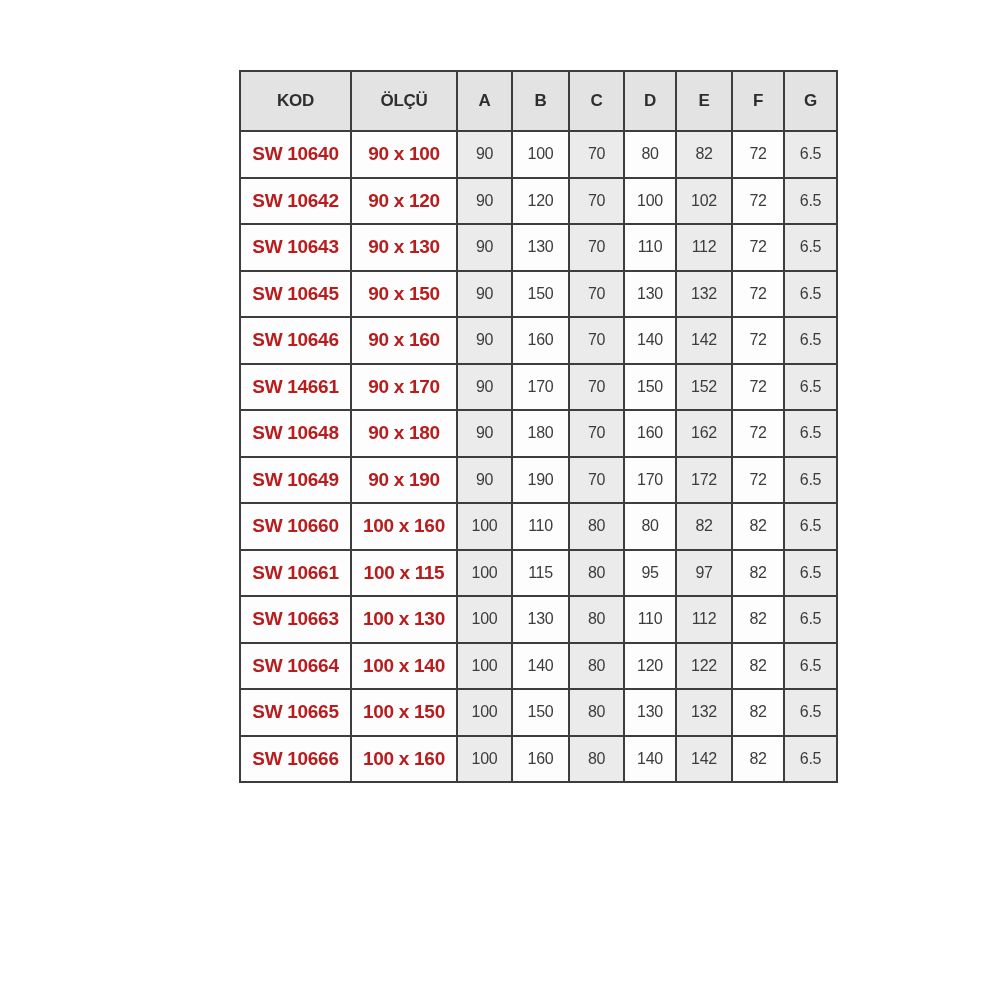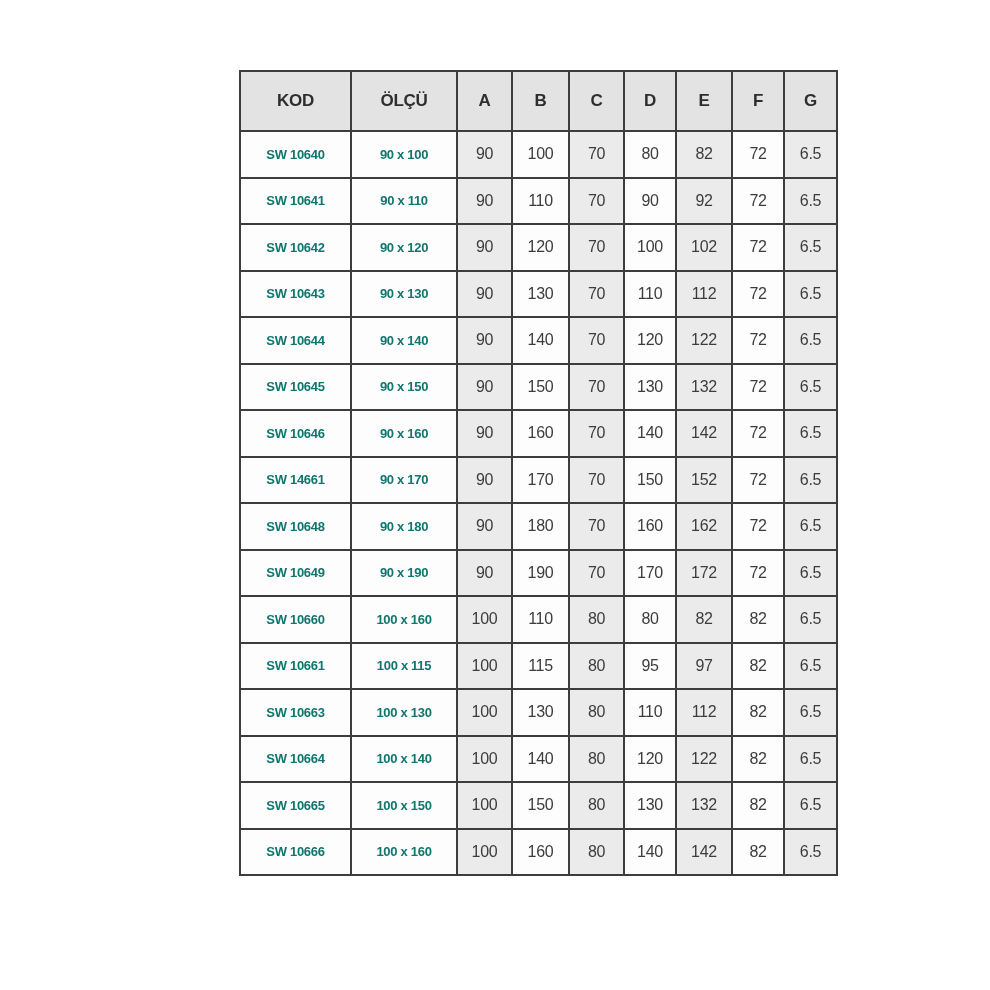--- a/index.html
+++ b/index.html
@@ -43,22 +43,22 @@
     color: #2e2e2e;
   }
   table.spec tbody td {
     height: 42.5px;
     font-size: 16px;
     font-weight: 400;
   }
   table.spec tbody td.col-kod,
   table.spec tbody td.col-olcu {
     font-weight: 600;
-    font-size: 13px;
-    color: #0f766e;
+    font-size: 19px;
+    color: #b91c1c;
   }
   table.spec tbody td.shaded {
     background: #ebebeb;
   }
 </style>
 </head>
 <body>
 
 <div class="canvas">
   <table class="spec">
@@ -92,60 +92,38 @@
           <td class="col-olcu">90 x 100</td>
           <td class="shaded">90</td>
           <td>100</td>
           <td class="shaded">70</td>
           <td>80</td>
           <td class="shaded">82</td>
           <td>72</td>
           <td class="shaded">6.5</td>
         </tr>
         <tr>
-          <td class="col-kod">SW 10641</td>
-          <td class="col-olcu">90 x 110</td>
-          <td class="shaded">90</td>
-          <td>110</td>
-          <td class="shaded">70</td>
-          <td>90</td>
-          <td class="shaded">92</td>
-          <td>72</td>
-          <td class="shaded">6.5</td>
-        </tr>
-        <tr>
           <td class="col-kod">SW 10642</td>
           <td class="col-olcu">90 x 120</td>
           <td class="shaded">90</td>
           <td>120</td>
           <td class="shaded">70</td>
           <td>100</td>
           <td class="shaded">102</td>
           <td>72</td>
           <td class="shaded">6.5</td>
         </tr>
         <tr>
           <td class="col-kod">SW 10643</td>
           <td class="col-olcu">90 x 130</td>
           <td class="shaded">90</td>
           <td>130</td>
           <td class="shaded">70</td>
           <td>110</td>
           <td class="shaded">112</td>
-          <td>72</td>
-          <td class="shaded">6.5</td>
-        </tr>
-        <tr>
-          <td class="col-kod">SW 10644</td>
-          <td class="col-olcu">90 x 140</td>
-          <td class="shaded">90</td>
-          <td>140</td>
-          <td class="shaded">70</td>
-          <td>120</td>
-          <td class="shaded">122</td>
           <td>72</td>
           <td class="shaded">6.5</td>
         </tr>
         <tr>
           <td class="col-kod">SW 10645</td>
           <td class="col-olcu">90 x 150</td>
           <td class="shaded">90</td>
           <td>150</td>
           <td class="shaded">70</td>
           <td>130</td>

